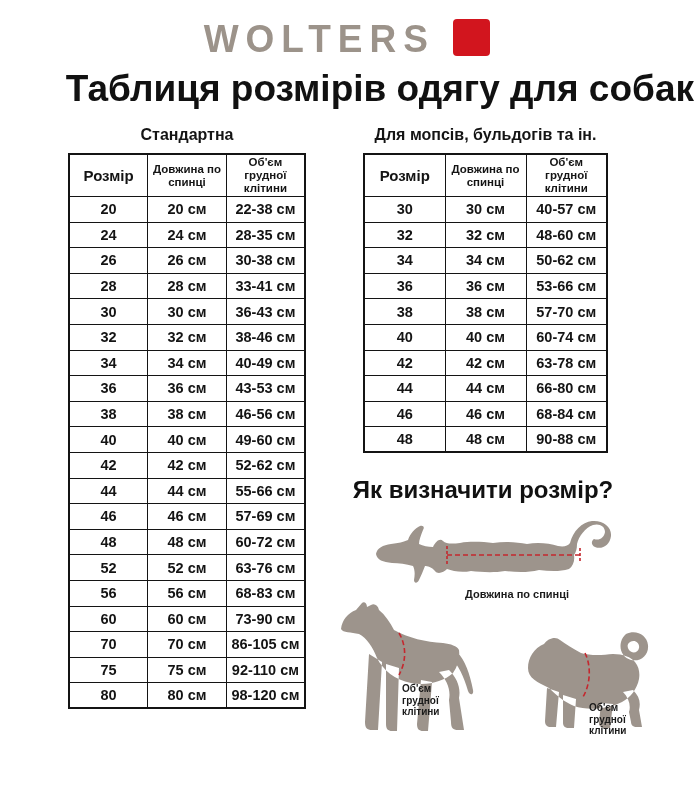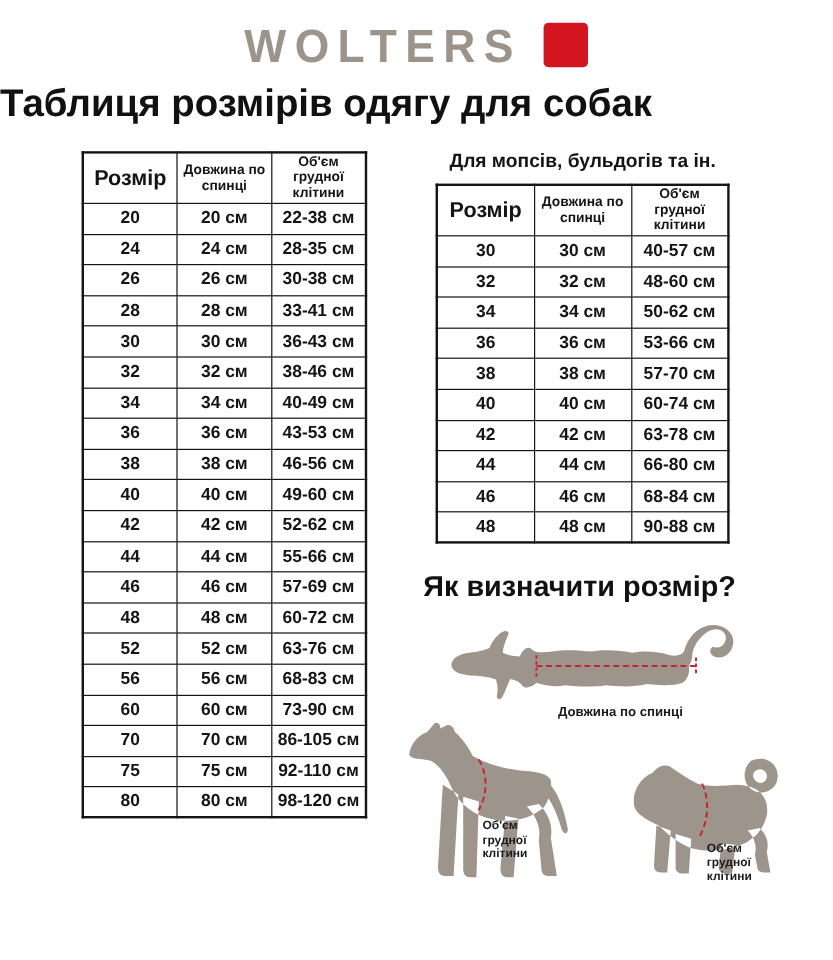--- a/index.html
+++ b/index.html
@@ -10,32 +10,32 @@
   html,body{background:#ffffff;}
   body{font-family:"Liberation Sans",sans-serif;color:var(--ink,#141414);}
   .page{position:relative;width:694px;height:756px;background:#fff;overflow:hidden;}
 
   
   .logo-row{position:absolute;top:18px;left:0;width:694px;text-align:center;}
   .logo-text{display:inline-block;font-size:37px;font-weight:800;letter-spacing:7px;
              color:var(--logo-gray,#9c938a);vertical-align:middle;transform:scaleY(1.05);}
   .logo-square{display:inline-block;width:37px;height:37px;border-radius:4px;
                background:var(--brand-red,#d2151e);vertical-align:middle;margin-left:14px;margin-top:-4px;}
-  .page-title{position:absolute;top:68px;left:0;width:694px;text-align:left;
-              font-size:32px;font-weight:bold;color:#111;}
+  .page-title{position:absolute;top:68px;left:0;width:694px;text-align:right;
+              font-size:37px;font-weight:bold;color:#111;}
 
   
   .col{position:absolute;}
   .col.left{left:68px;top:126px;width:238px;}
   .col.right{left:363px;top:126px;width:245px;}
   .tbl-caption{text-align:center;font-size:16px;font-weight:bold;margin-bottom:9px;}
   table{width:100%;border-collapse:collapse;table-layout:fixed;border:2px solid var(--ink,#141414);}
   th,td{border:1px solid var(--ink,#141414);text-align:center;vertical-align:middle;font-weight:bold;}
   thead th{font-size:11.5px;line-height:13px;height:31px;padding:1px 2px;}
-  thead th.size-col{font-size:18px;}
+  thead th.size-col{font-size:15px;}
   td{font-size:14.5px;height:25.6px;padding:0;}
 
   
   .guide-title{position:absolute;left:333px;top:476px;width:300px;text-align:center;
                font-size:24px;font-weight:bold;color:#111;}
   .svg-abs{position:absolute;}
   .dog{fill:var(--dog-fill,#9d948c);stroke:none;}
   .measure{fill:none;stroke:var(--measure-red,#c4272e);stroke-width:1.6;stroke-dasharray:5 3;}
   .measure.tick{stroke-dasharray:3 2;}
   .measure-label{position:absolute;font-size:10px;line-height:11.5px;font-weight:bold;color:#1a1a1a;}
@@ -47,20 +47,21 @@
 
 <div class="page">
 
   <div class="logo-row">
     <span class="logo-text">WOLTERS</span>
     <span class="logo-square"></span>
   </div>
   <div class="page-title">Таблиця розмірів одягу для собак</div>
 
   <div class="col left">
+    <div class="tbl-caption">Стандартна</div>
     <table>
       <thead>
         <tr>
           <th class="size-col">Розмір</th>
           <th>Довжина по спинці</th>
           <th>Об'єм грудної клітини</th>
         </tr>
       </thead>
       <tbody>
           <tr>

